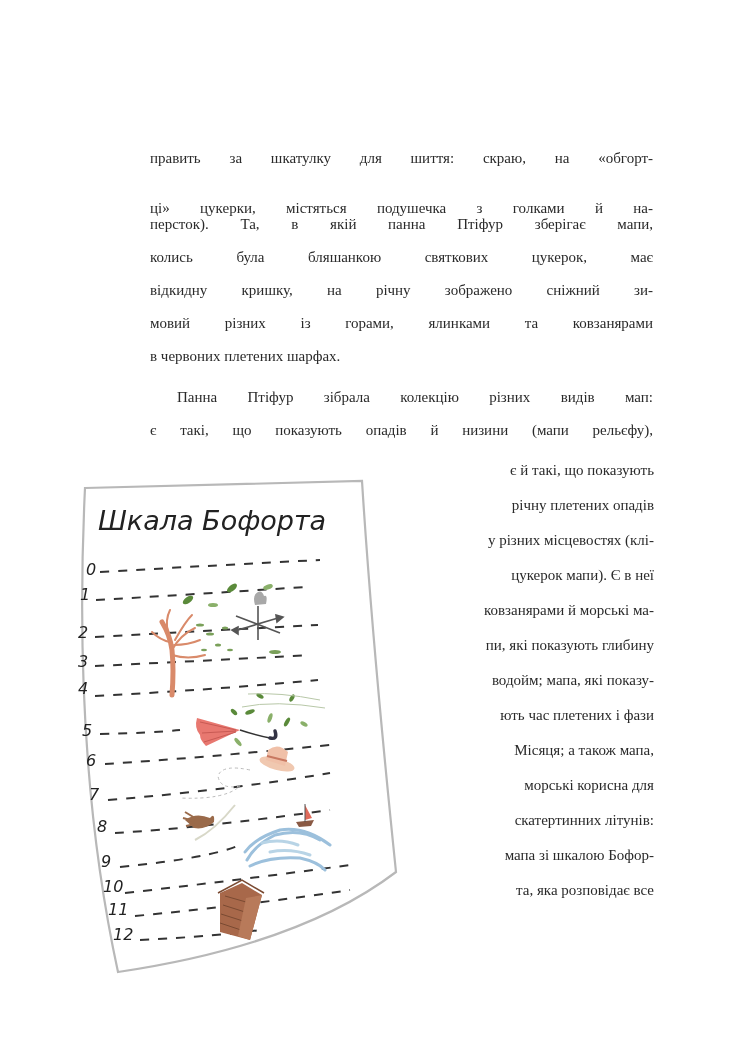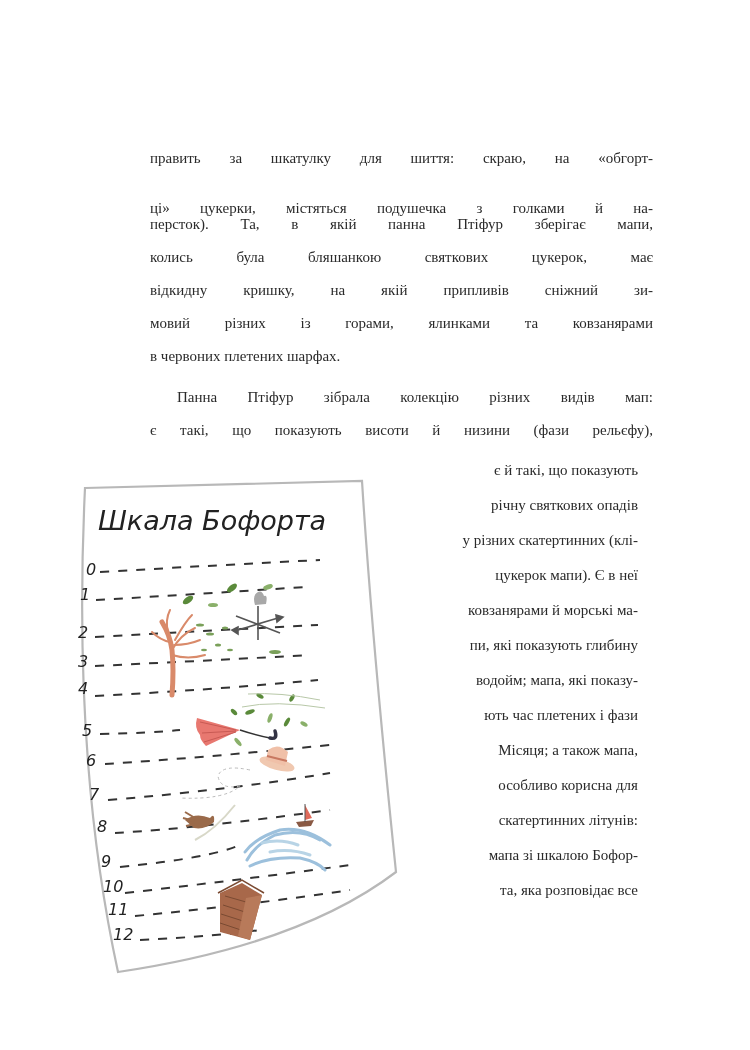--- a/index.html
+++ b/index.html
@@ -9,50 +9,50 @@
     font-family: "Liberation Serif", "DejaVu Serif", serif;
     color: #2a2a2a;
   }
   .line {
     position: absolute; font-size: 15px; line-height: 33px;
     white-space: nowrap; height: 33px;
   }
   .full { left: 150px; width: 503px; text-align: justify; text-align-last: justify; }
   .full.last { text-align-last: left; }
   .indent { left: 177px; width: 476px; text-align: justify; text-align-last: justify; }
-  .wrap { right: 112px; text-align: right; }
+  .wrap { right: 96px; text-align: right; }
   .illustration { position: absolute; left: 0; top: 0; width: 750px; height: 1050px; }
   .hand { font-family: "DejaVu Sans", sans-serif; font-style: italic; fill: #222; }
 </style>
 </head>
 <body>
 
 <div>
   <div class="line full" style="top:142px">править за шкатулку для шиття: скраю, на «обгорт-</div>
   <div class="line full" style="top:192px">ці» цукерки, містяться подушечка з голками й на-</div>
   <div class="line full" style="top:208px">персток). Та, в якій панна Птіфур зберігає мапи,</div>
   <div class="line full" style="top:241px">колись була бляшанкою святкових цукерок, має</div>
-  <div class="line full" style="top:274px">відкидну кришку, на якій припливів сніжний зи-</div>
+  <div class="line full" style="top:274px">відкидну кришку, на річну зображено сніжний зи-</div>
   <div class="line full" style="top:307px">мовий різних із горами, ялинками та ковзанярами</div>
   <div class="line full last" style="top:340px">в червоних плетених шарфах.</div>
 </div>
 
 <div>
   <div class="line indent" style="top:381px">Панна Птіфур зібрала колекцію різних видів мап:</div>
-  <div class="line full" style="top:414px">є такі, що показують висоти й низини (фази рельєфу),</div>
+  <div class="line full" style="top:414px">є такі, що показують опадів й низини (мапи рельєфу),</div>
   <div class="line wrap" style="top:454px">є й такі, що показують</div>
-  <div class="line wrap" style="top:489px">річну святкових опадів</div>
-  <div class="line wrap" style="top:524px">у різних скатертинних (клі-</div>
+  <div class="line wrap" style="top:489px">річну плетених опадів</div>
+  <div class="line wrap" style="top:524px">у різних місцевостях (клі-</div>
   <div class="line wrap" style="top:559px">цукерок мапи). Є в неї</div>
   <div class="line wrap" style="top:594px">ковзанярами й морські ма-</div>
   <div class="line wrap" style="top:629px">пи, які показують глибину</div>
   <div class="line wrap" style="top:664px">водойм; мапа, які показу-</div>
   <div class="line wrap" style="top:699px">ють час плетених і фази</div>
   <div class="line wrap" style="top:734px">Місяця; а також мапа,</div>
-  <div class="line wrap" style="top:769px">особливо корисна для</div>
+  <div class="line wrap" style="top:769px">морські корисна для</div>
   <div class="line wrap" style="top:804px">скатертинних літунів:</div>
   <div class="line wrap" style="top:839px">мапа зі шкалою Бофор-</div>
   <div class="line wrap" style="top:874px">та, яка розповідає все</div>
 </div>
 
 <svg class="illustration" viewBox="0 0 750 1050" xmlns="http://www.w3.org/2000/svg">
 
   <path d="M85,488 L362,481 Q372,640 396,872 Q300,945 118,972 Q72,760 85,488 Z" fill="#ffffff" stroke="#b8b8b8" stroke-width="2.2"></path>
 
   <text class="hand" x="98" y="530" font-size="27">Шкала Бофорта</text>

